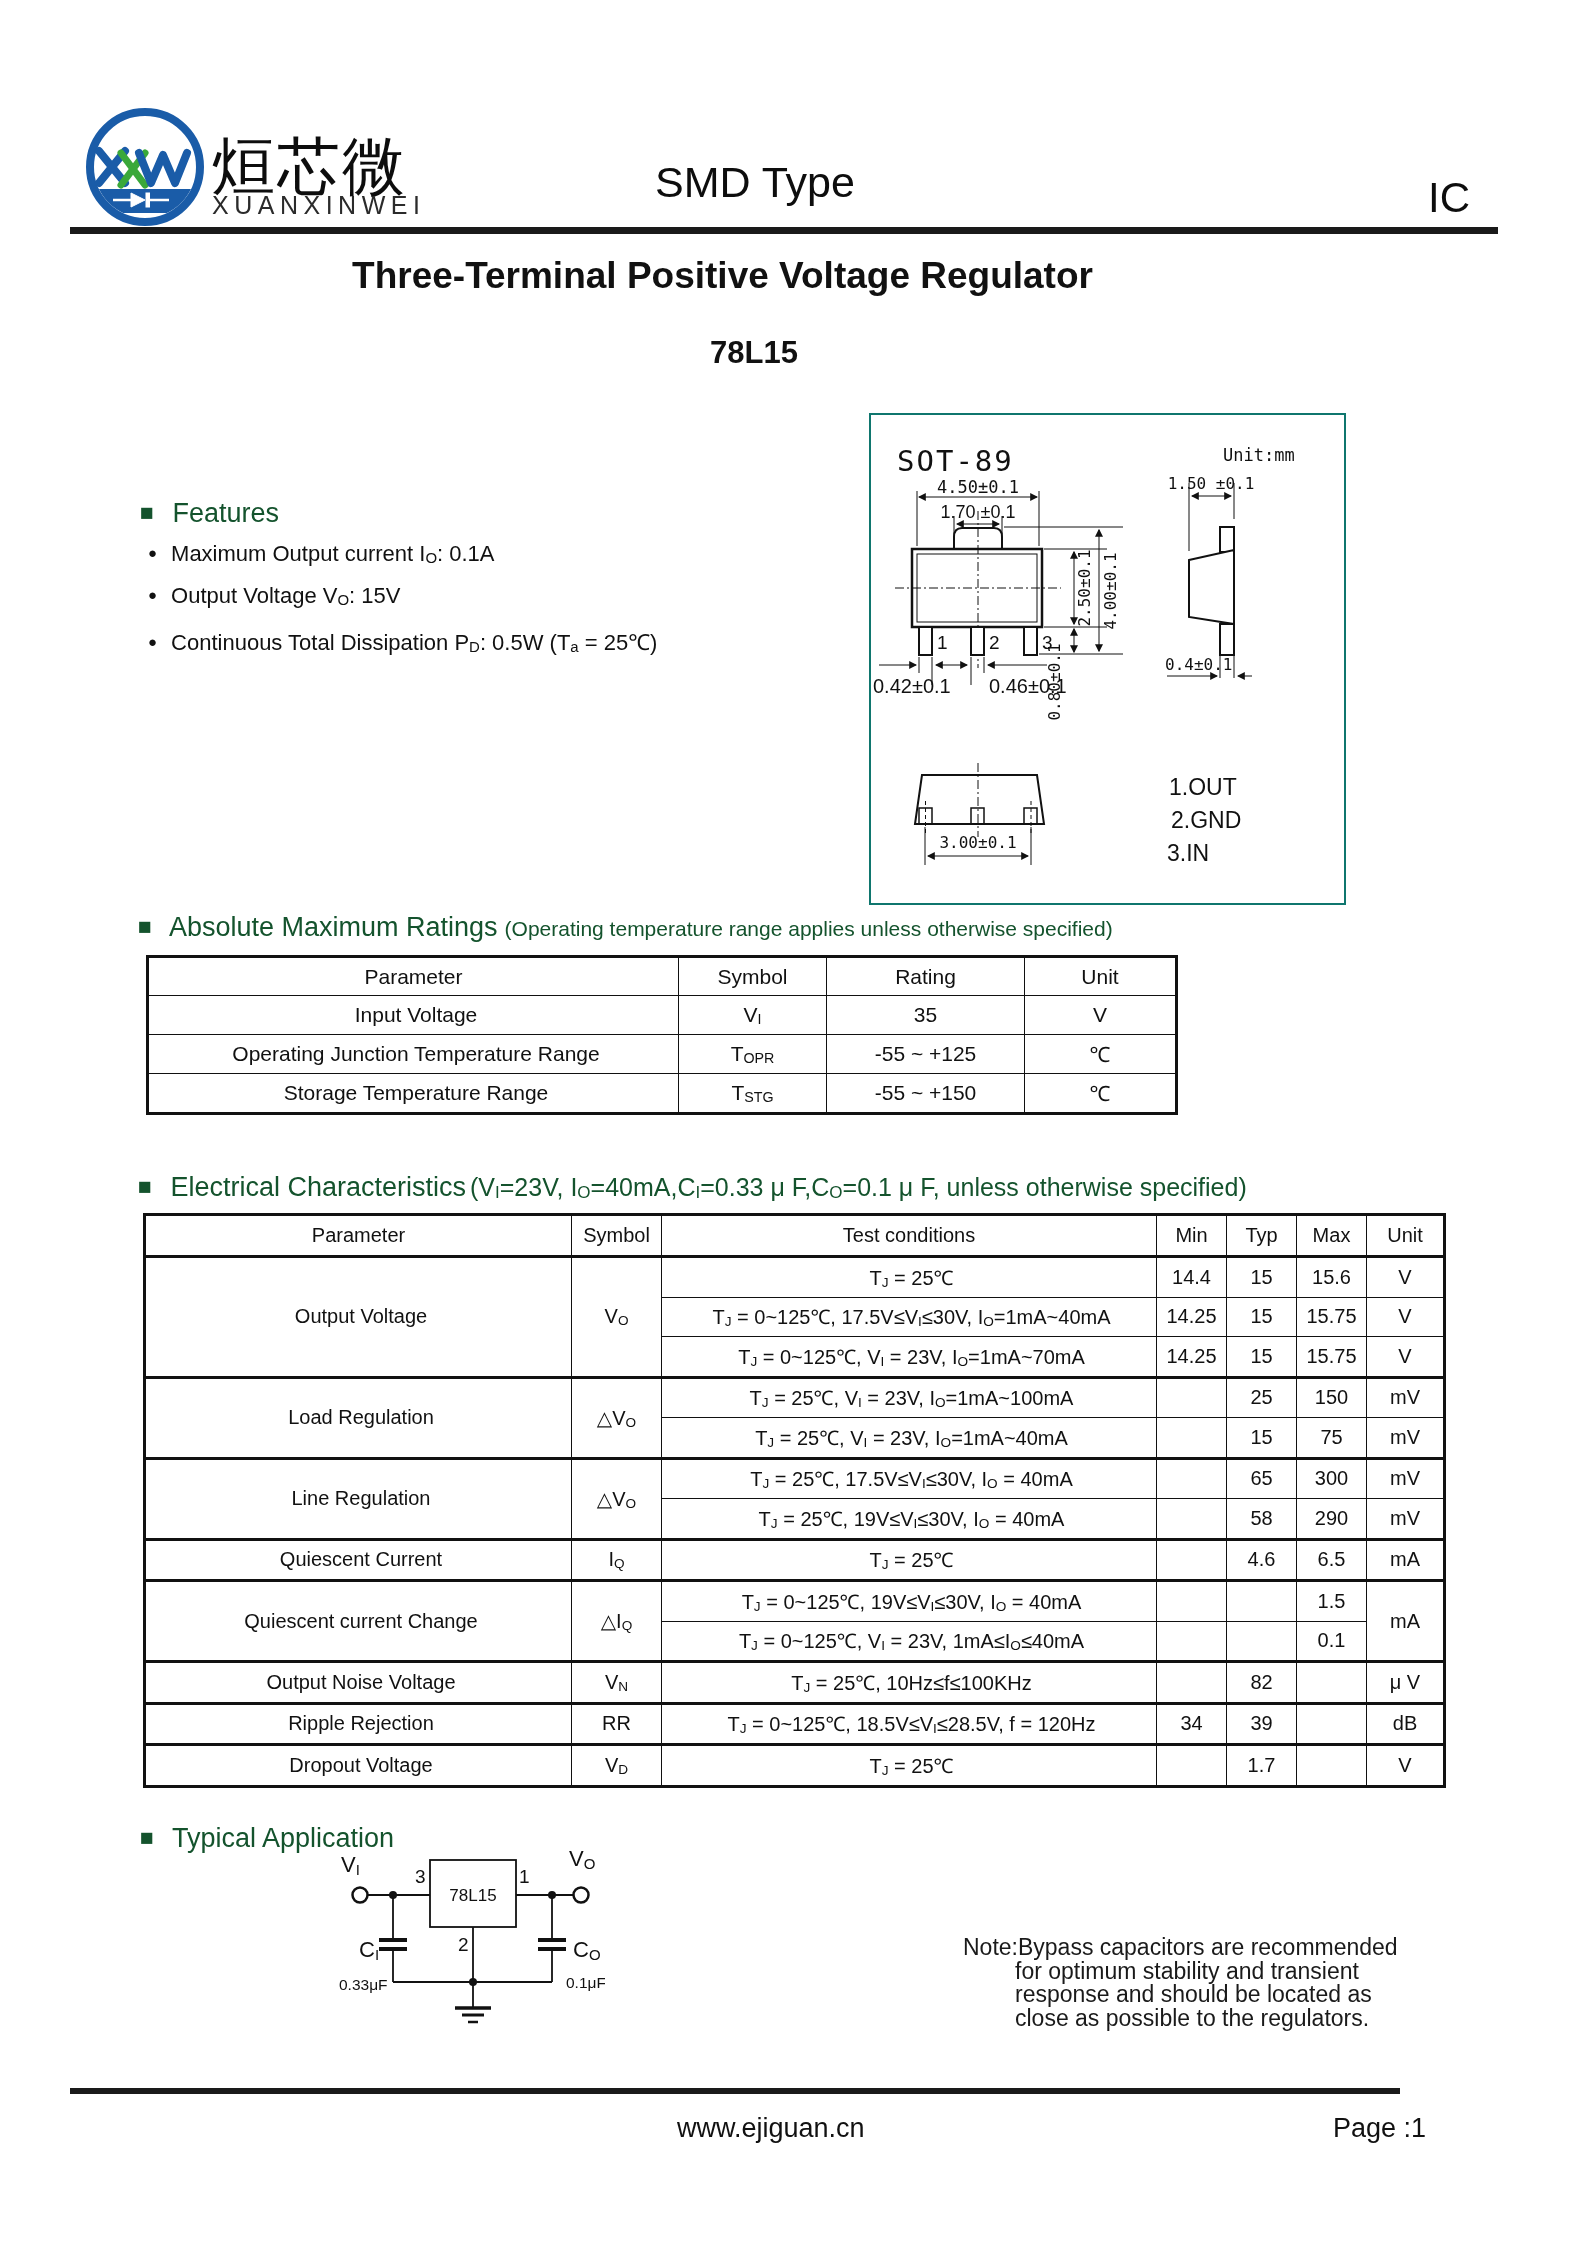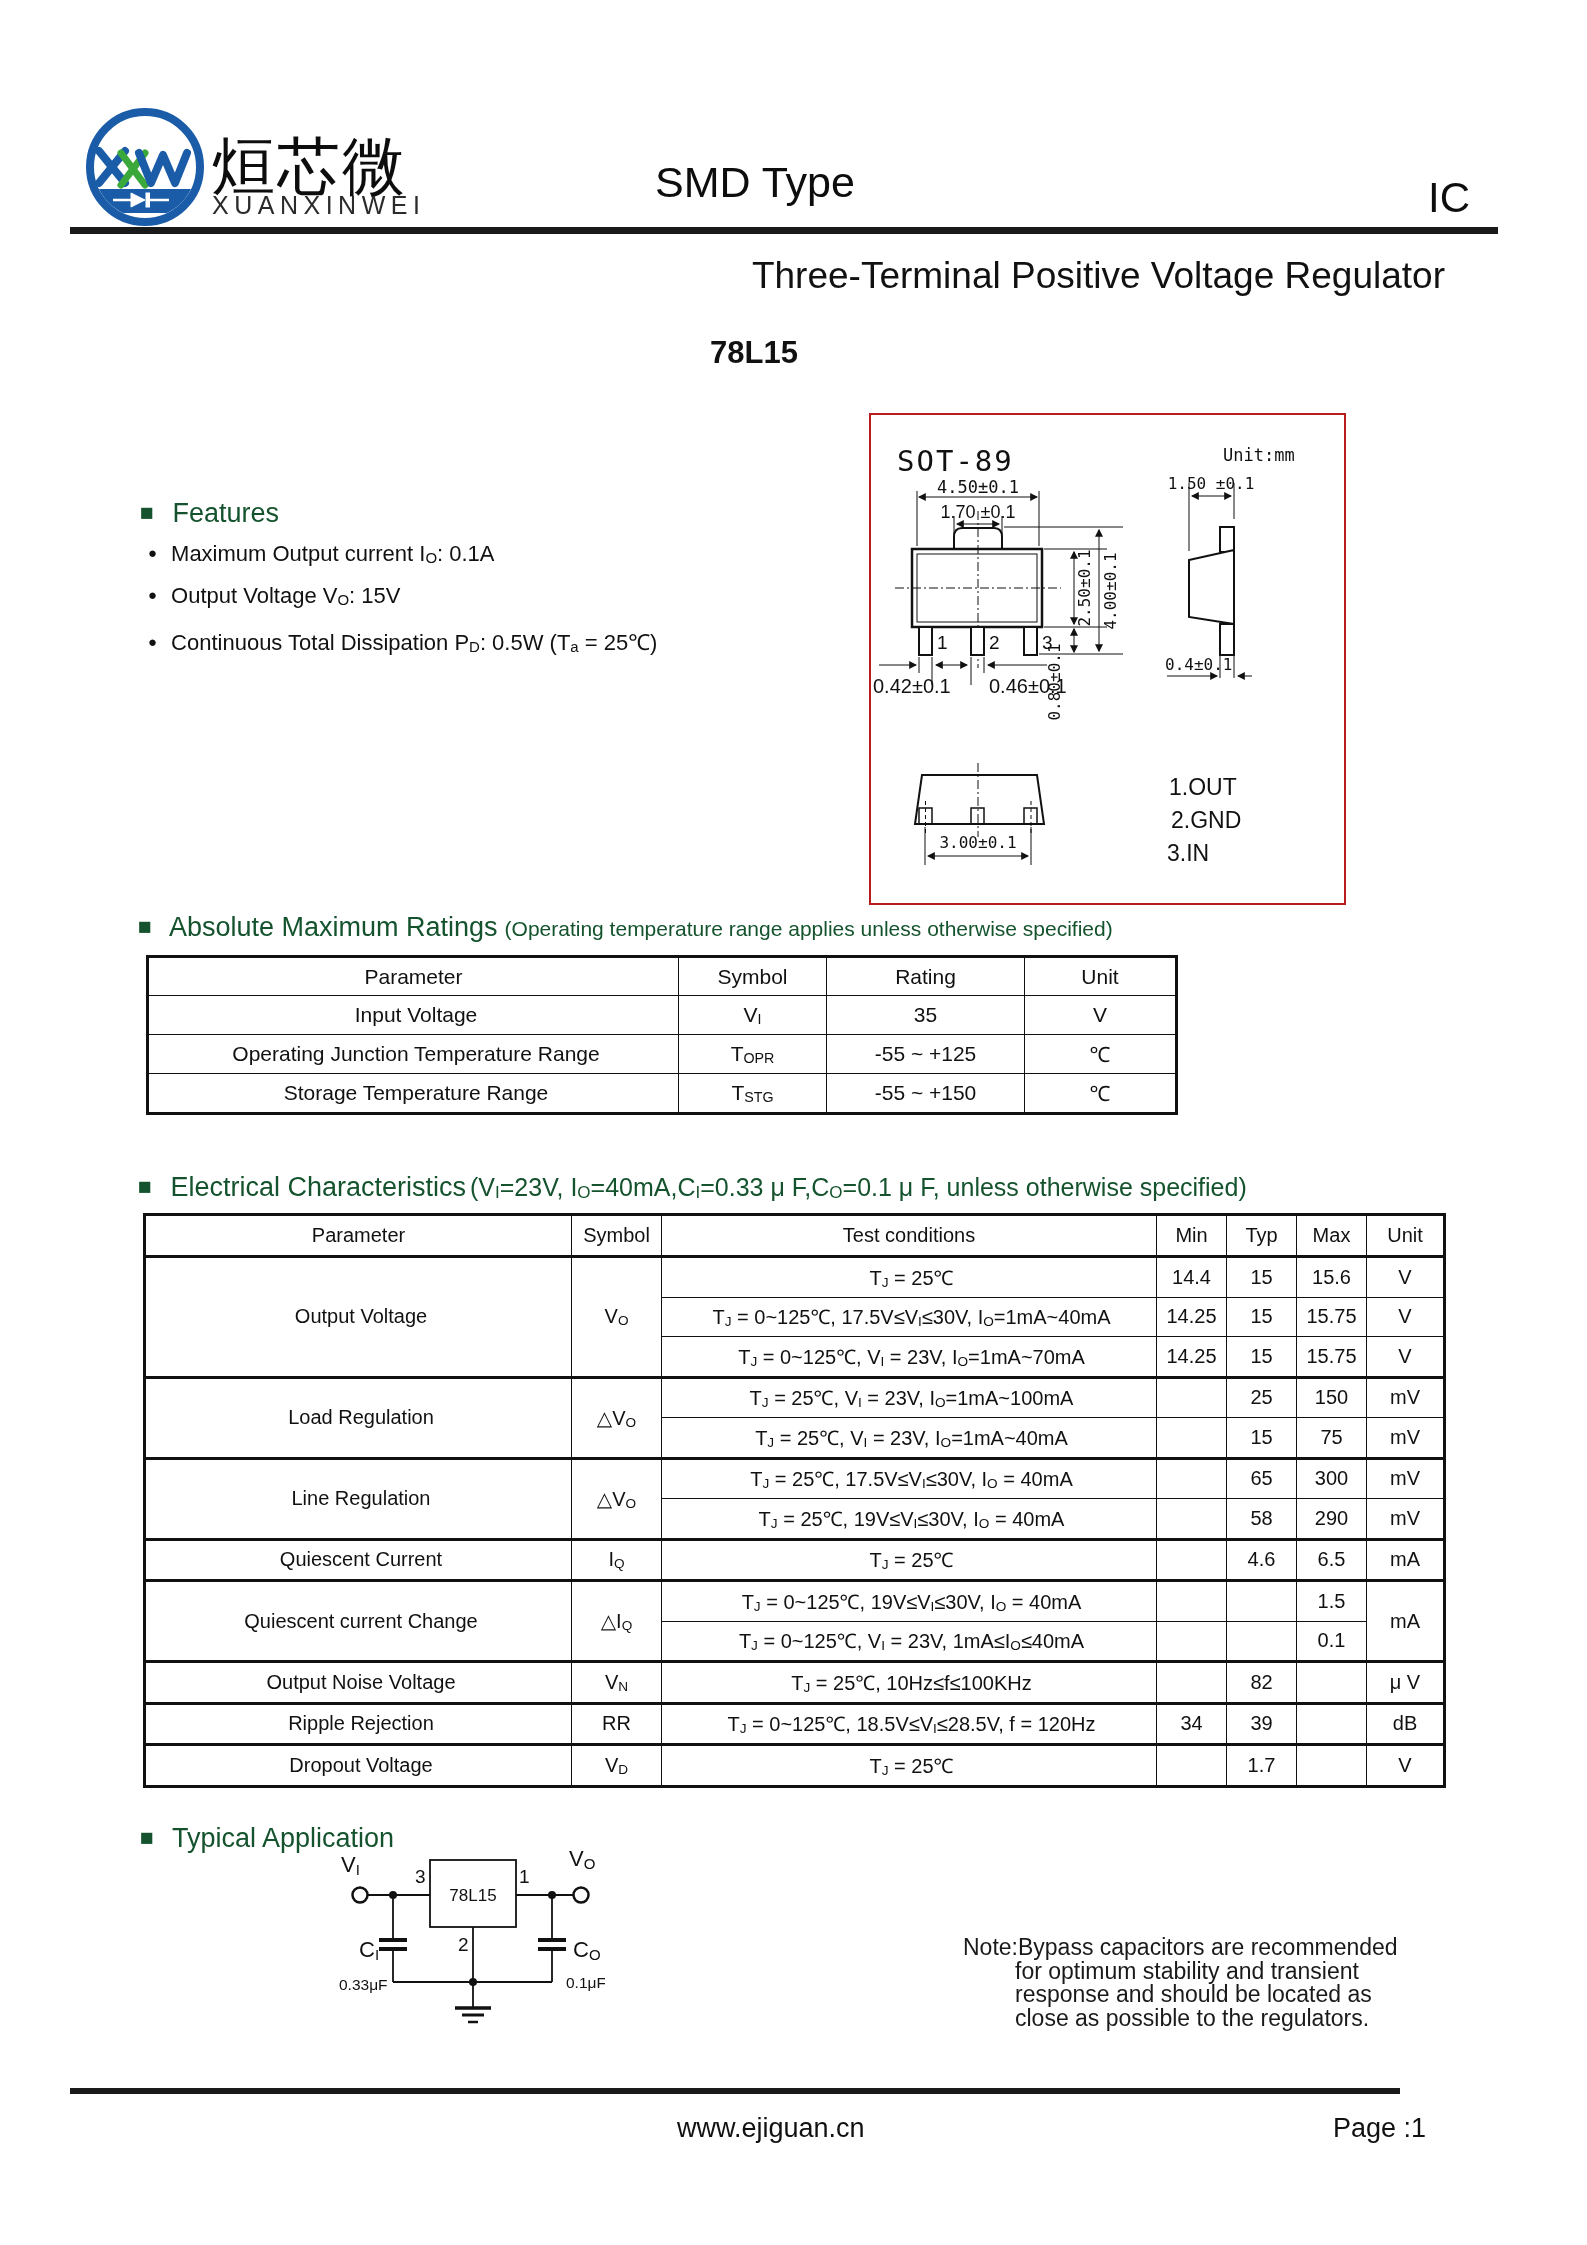--- a/index.html
+++ b/index.html
@@ -7,25 +7,25 @@
         font-family:"Liberation Sans",sans-serif;color:#111}
   .abs{position:absolute}
   sub.sb{font-size:68%;line-height:0;vertical-align:-2px}
 
   
   .brand-cn{left:212px;top:124px;font-size:63px;font-weight:normal;letter-spacing:2px;color:#0d0d0d}
   .brand-en{left:212px;top:191px;font-size:25px;font-weight:400;letter-spacing:5.5px;color:#2b2b2b}
   .smd-type{left:655px;top:158px;font-size:43px;color:#0d0d0d}
   .ic-label{left:1428px;top:174px;font-size:42px;color:#0d0d0d}
   .top-rule{left:70px;top:227px;width:1428px;height:7px;background:#1a1a1a}
-  .doc-title{left:0;top:255px;width:1445px;text-align:right;font-size:37px;font-weight:normal}
+  .doc-title{left:0;top:255px;width:1445px;text-align:center;font-size:37px;font-weight:bold}
   .part-no{left:0;top:335px;width:1508px;text-align:center;font-size:31px;font-weight:bold}
 
   
-  .pkg-box{left:869px;top:413px;width:477px;height:492px;border:2px solid #b91c1c;box-sizing:border-box}
+  .pkg-box{left:869px;top:413px;width:477px;height:492px;border:2px solid #0f766e;box-sizing:border-box}
   .pkg-box svg{display:block;width:473px;height:488px}
   .mn{font-family:"DejaVu Sans Mono",monospace;fill:#111}
   .sn{font-family:"Liberation Sans",sans-serif;fill:#111}
 
   
   .sect{font-size:27px;color:#14532d;white-space:nowrap}
   .sect::before{content:"■";font-size:23px;margin-right:11px;position:relative;top:-2px}
   .sub-h{font-size:21px;margin-left:7px}
   .cond-h{font-size:25px;margin-left:4px}
 

